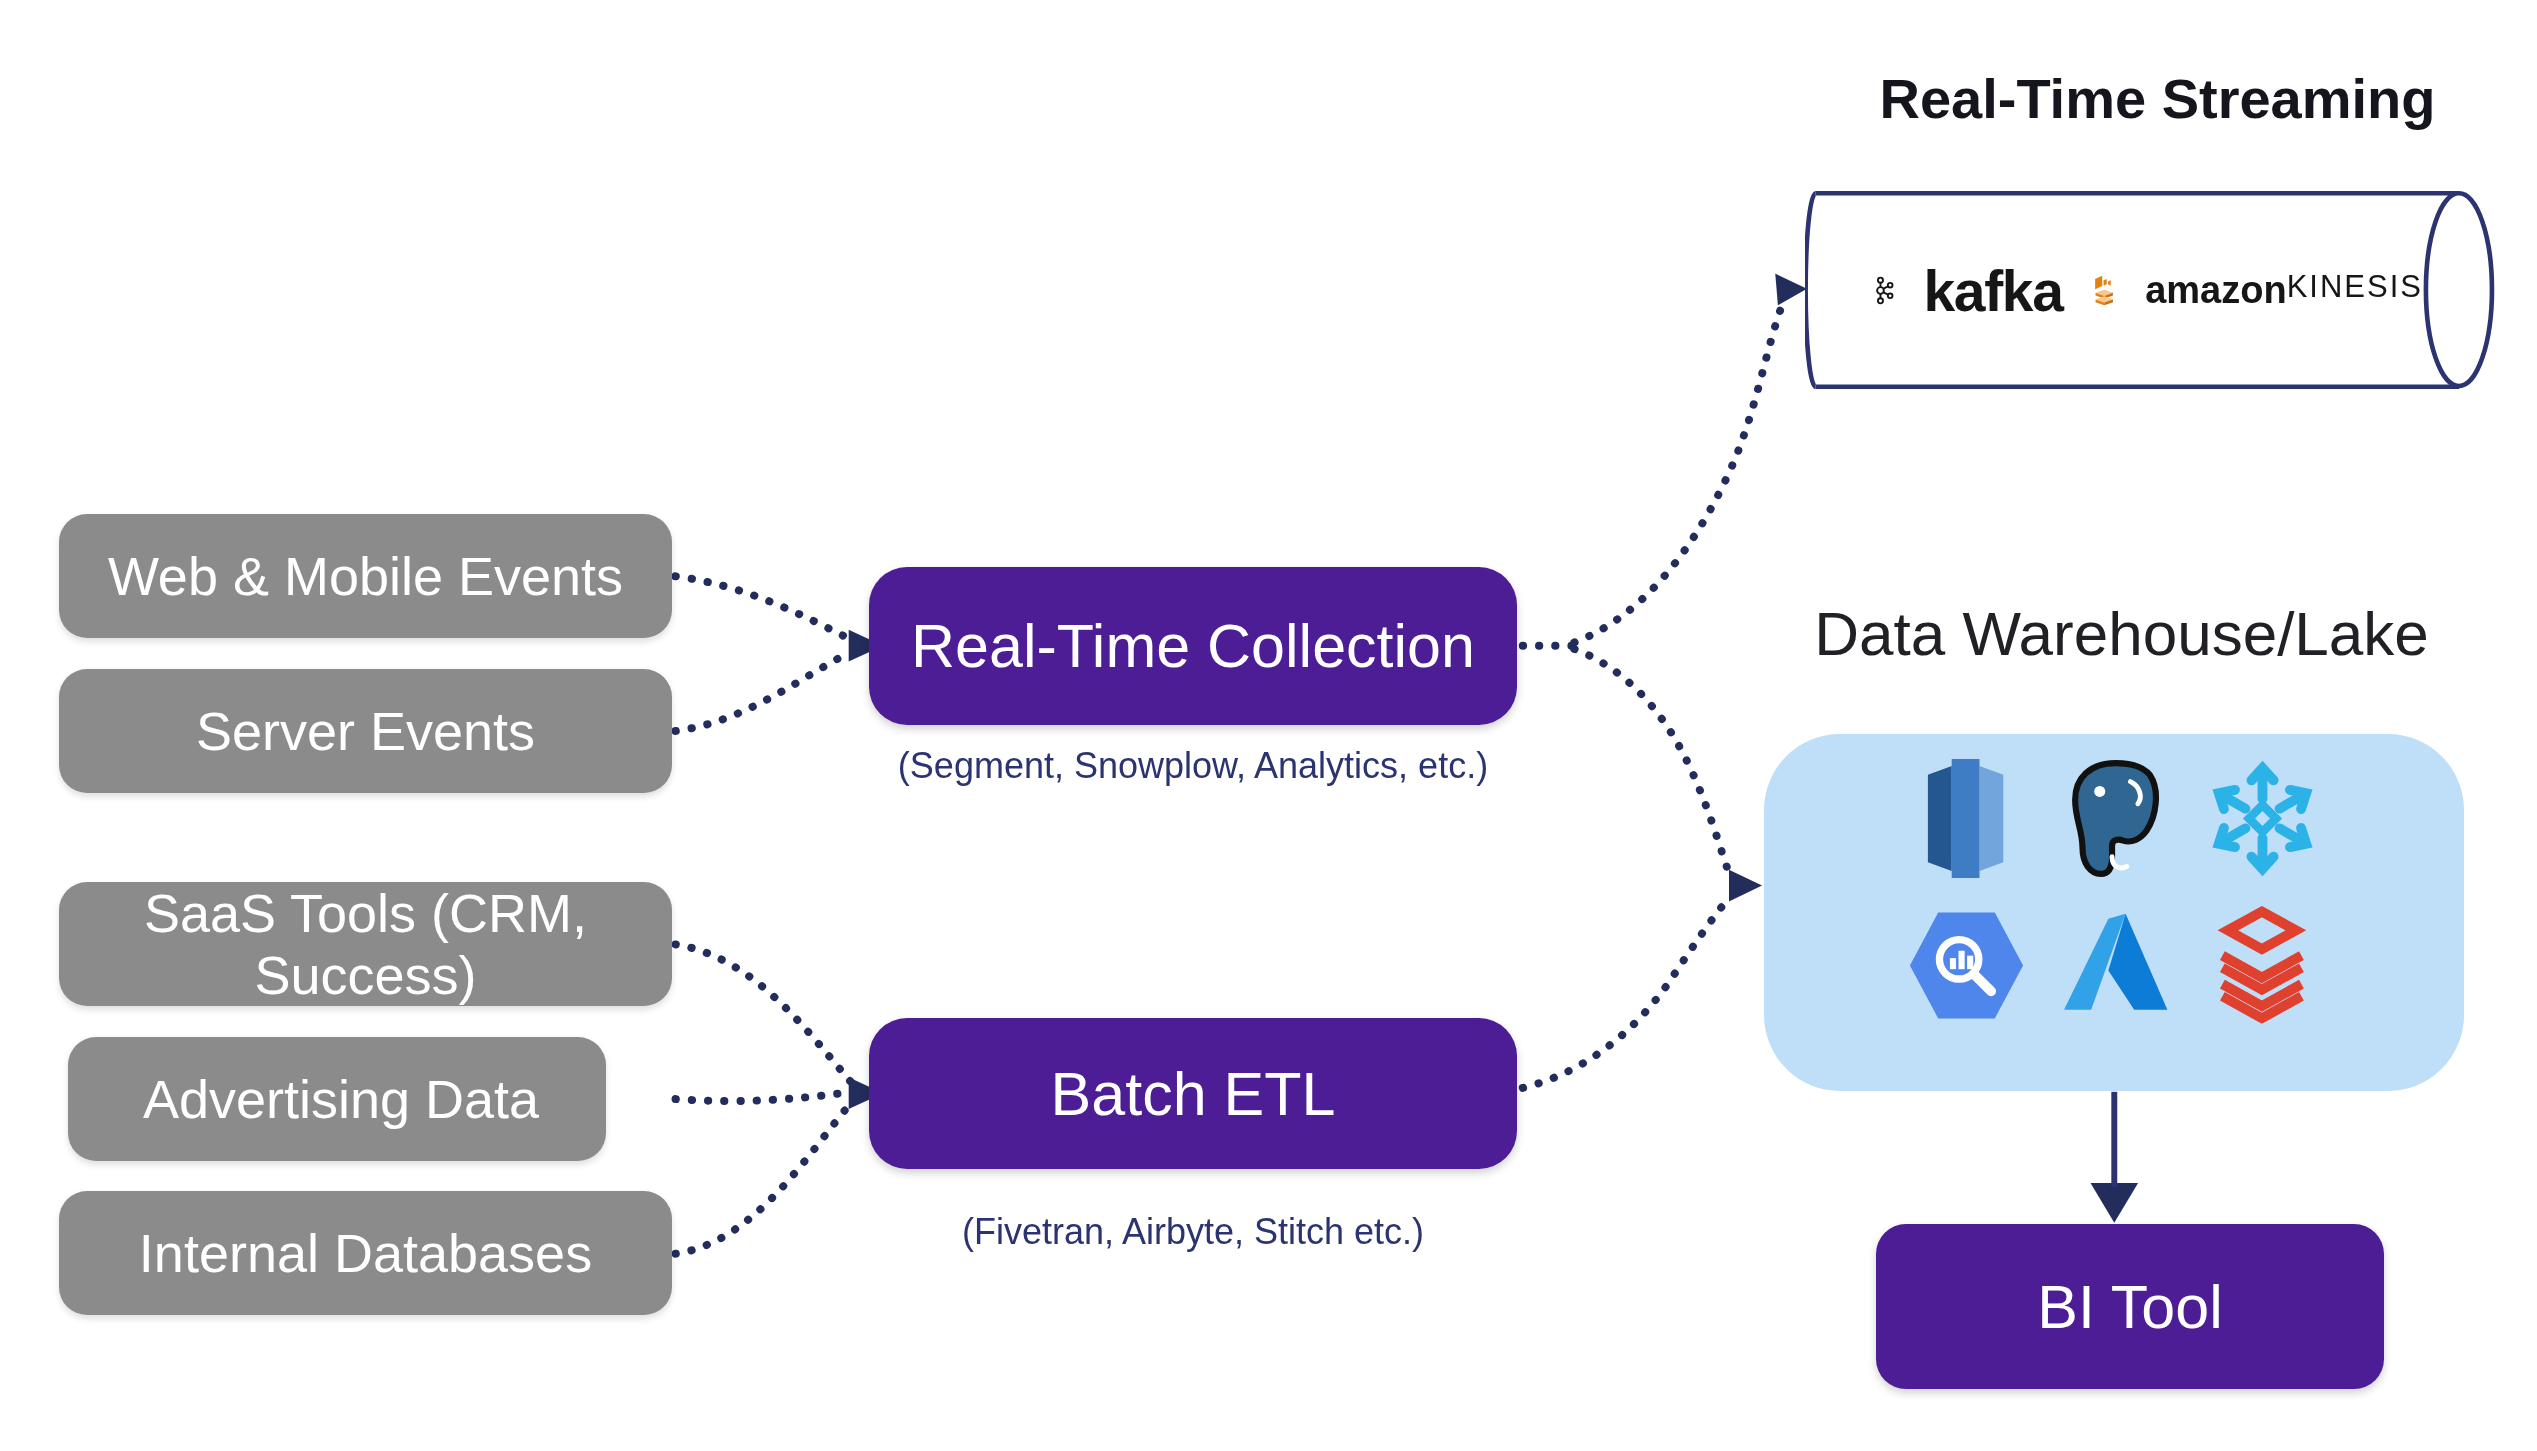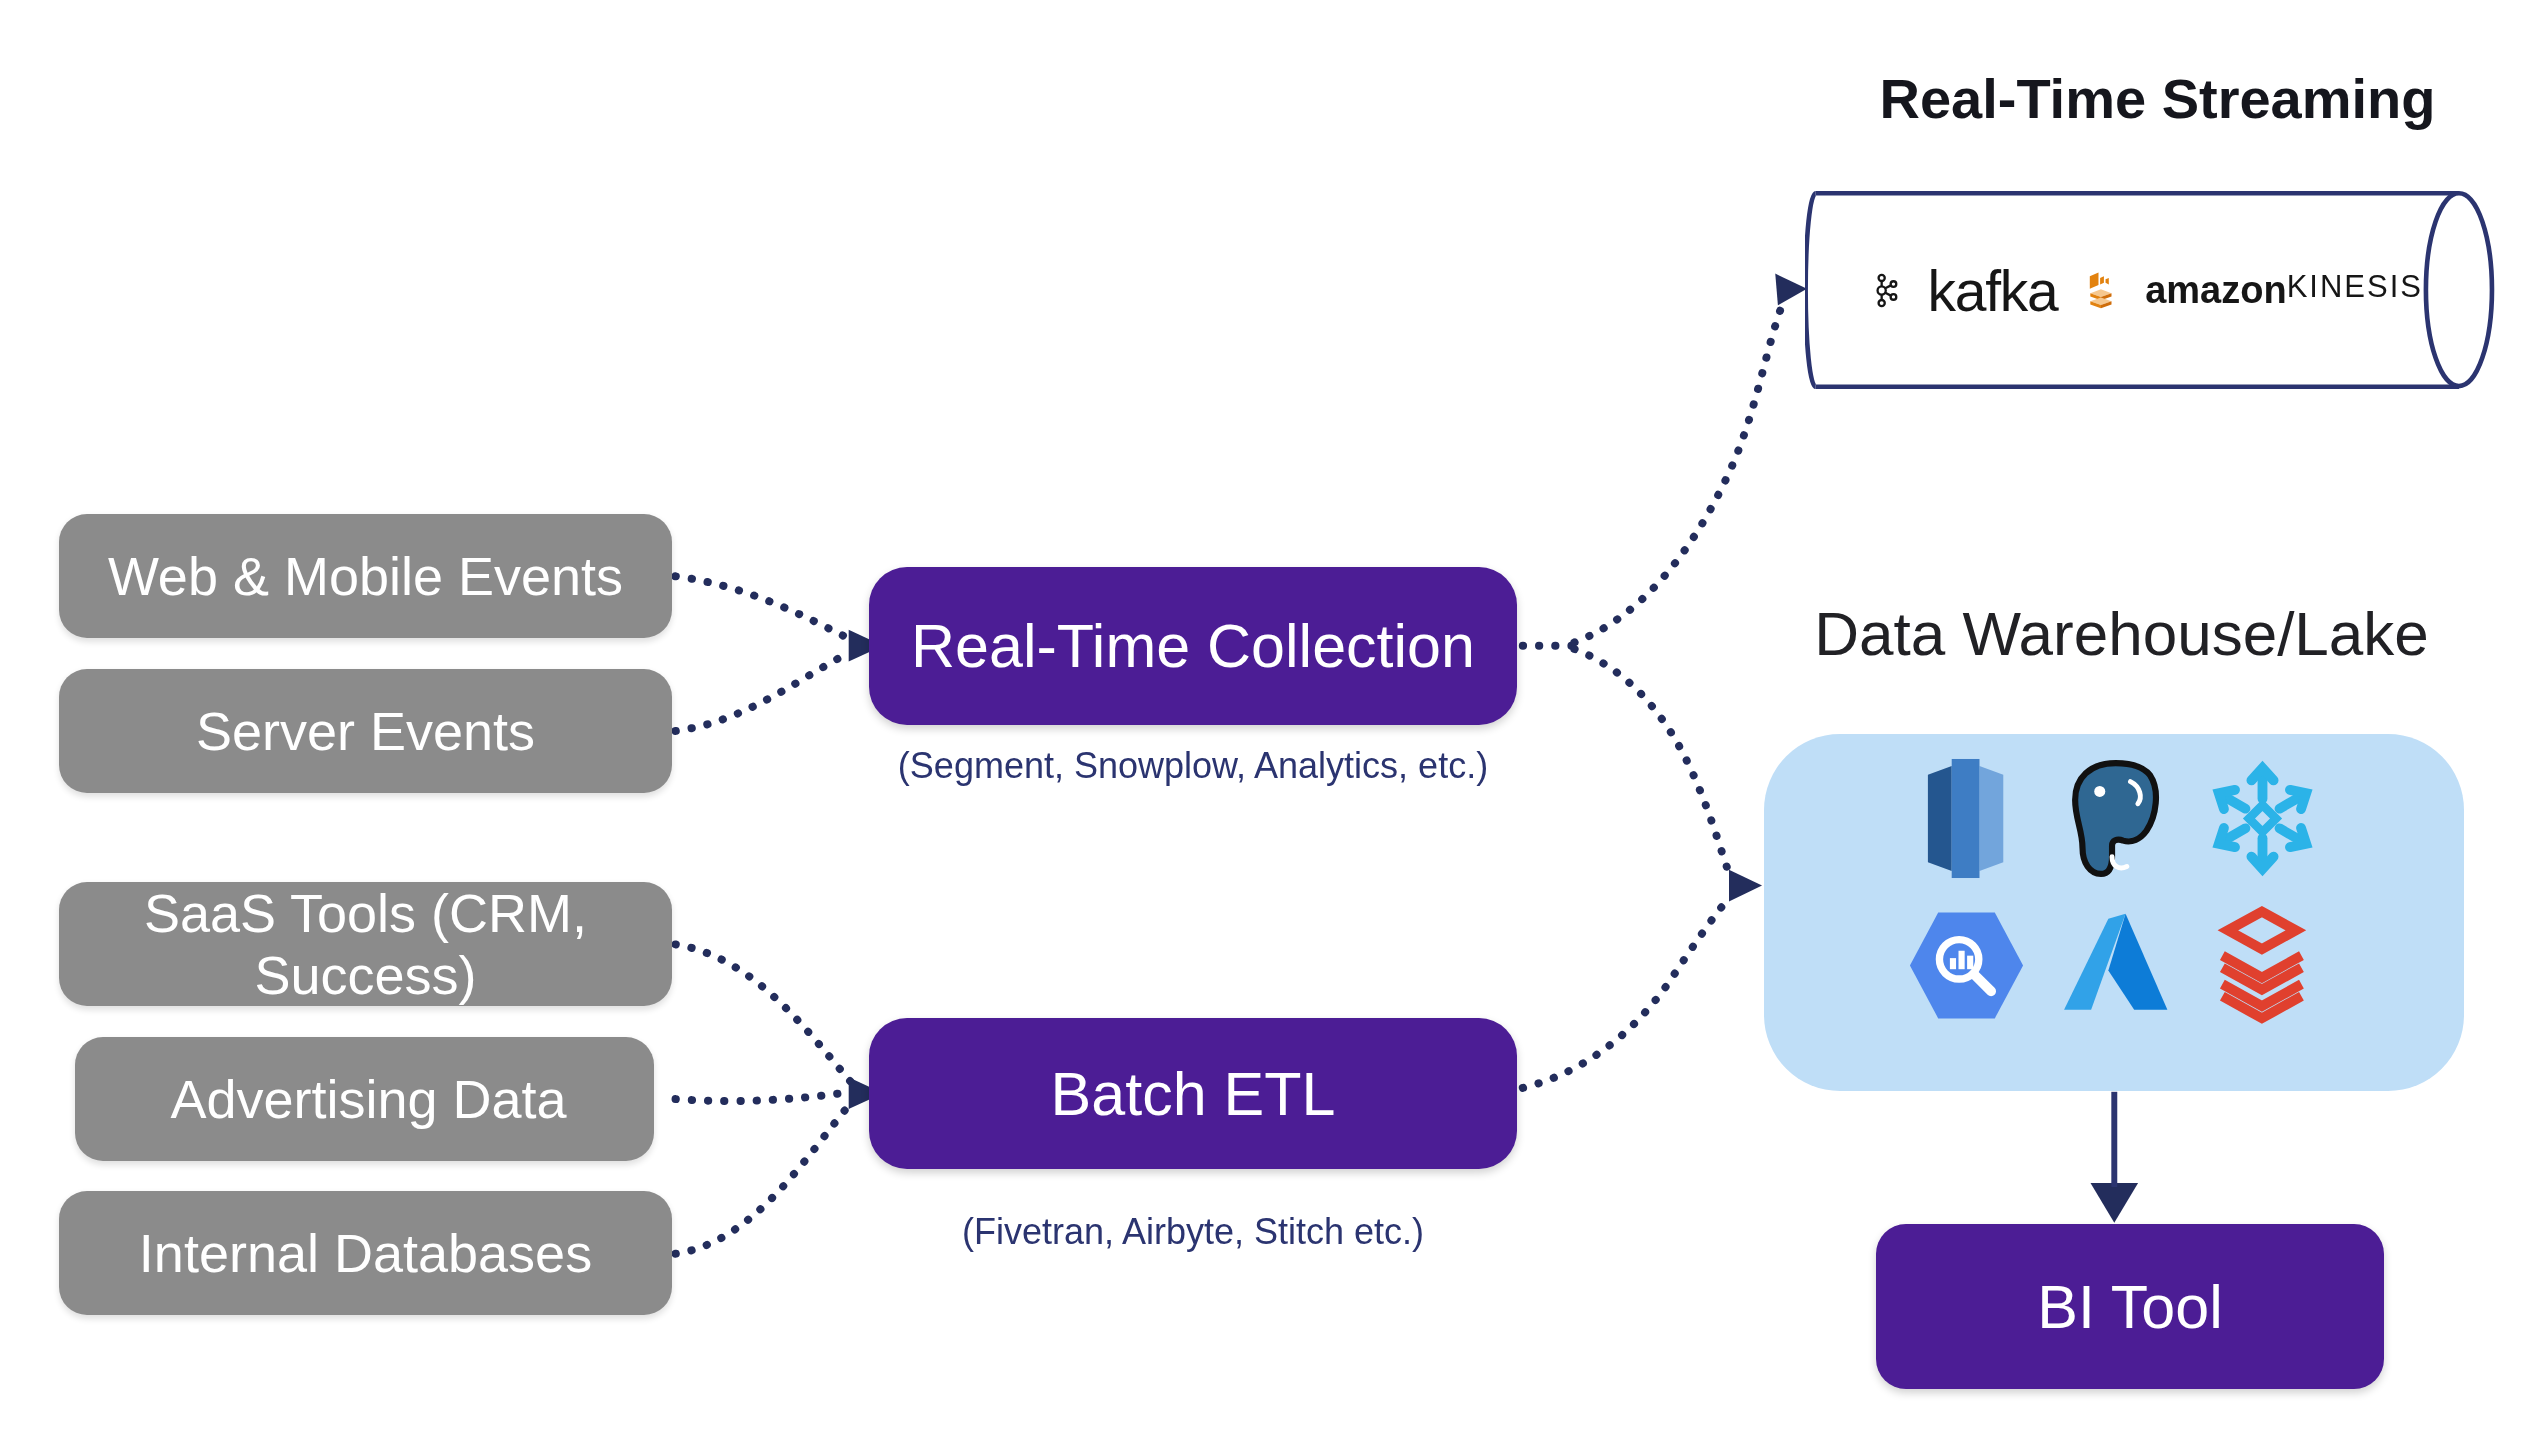--- a/index.html
+++ b/index.html
@@ -19,21 +19,21 @@
             text-align:center;white-space:nowrap;}
   .wh-box{position:absolute;background:#bfdef7;border-radius:76px;}
   .wh-grid{position:absolute;left:1764px;top:734px;width:700px;height:357px;
            display:flex;flex-direction:column;align-items:center;
            justify-content:flex-start;padding-top:22.5px;box-sizing:border-box;gap:22.5px;}
   .wh-row{display:flex;gap:24px;}
   .wh-icon{width:124px;height:124px;display:flex;align-items:center;justify-content:center;}
   .wh-icon svg{height:123px;width:auto;display:block;}
   .cyl-content{position:absolute;left:1875px;top:218px;width:548px;height:145px;
                display:flex;align-items:center;justify-content:center;gap:29px;}
-  .kafka-label{color:#161616;font-size:57px;font-weight:400;letter-spacing:-1.3px;}
+  .kafka-label{color:#161616;font-size:57px;font-weight:700;letter-spacing:-1.3px;}
   .kin-text{display:flex;align-items:flex-start;line-height:1.02;}
   .kin-top{color:#161616;font-size:38px;font-weight:700;}
   .kin-bottom{color:#161616;font-size:31px;font-weight:400;letter-spacing:2px;}
   svg{display:block;}
 </style>
 </head>
 <body>
 
 <svg class="abs" style="left:0;top:0;" width="2538" height="1452" viewBox="0 0 3840 2197">
   <g stroke="#232d5c" stroke-width="12" stroke-linecap="round" stroke-dasharray="0.5 24" fill="none">
@@ -59,21 +59,21 @@
 
 <div class="node src-box" style="left:59px;top:514px;width:613px;height:124px;">
   <span>Web &amp; Mobile Events</span>
 </div>
 <div class="node src-box" style="left:59px;top:669px;width:613px;height:124px;">
   <span>Server Events</span>
 </div>
 <div class="node src-box" style="left:59px;top:882px;width:613px;height:124px;">
   <span>SaaS Tools (CRM, Success)</span>
 </div>
-<div class="node src-box" style="left:75px;top:1037px;width:579px;height:124px;padding-left:8px;">
+<div class="node src-box" style="left:68px;top:1037px;width:538px;height:124px;padding-left:8px;">
   <span>Advertising Data</span>
 </div>
 <div class="node src-box" style="left:59px;top:1191px;width:613px;height:124px;">
   <span>Internal Databases</span>
 </div>
 
 <div class="node navy-box" style="left:869px;top:567px;width:648px;height:158px;">
   <span>Real-Time Collection</span>
 </div>
 <div class="subtitle" style="left:869px;top:745px;width:648px;">(Segment, Snowplow, Analytics, etc.)</div>

